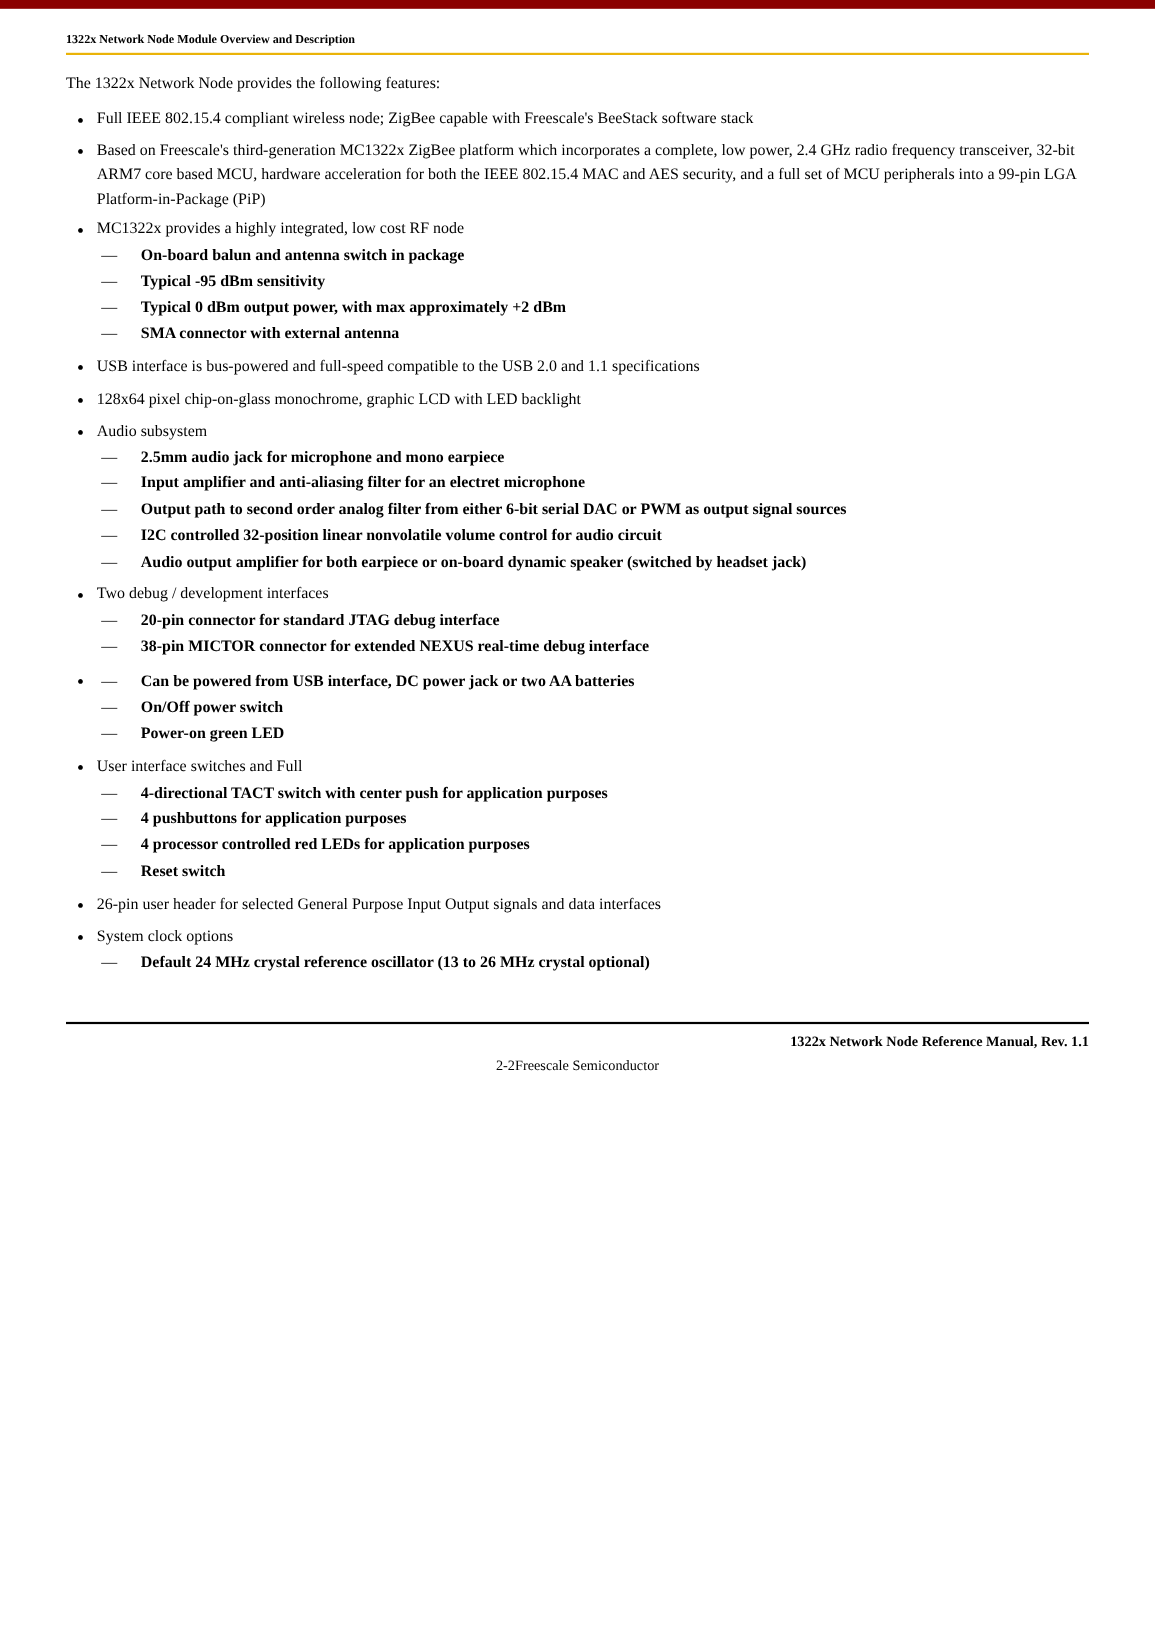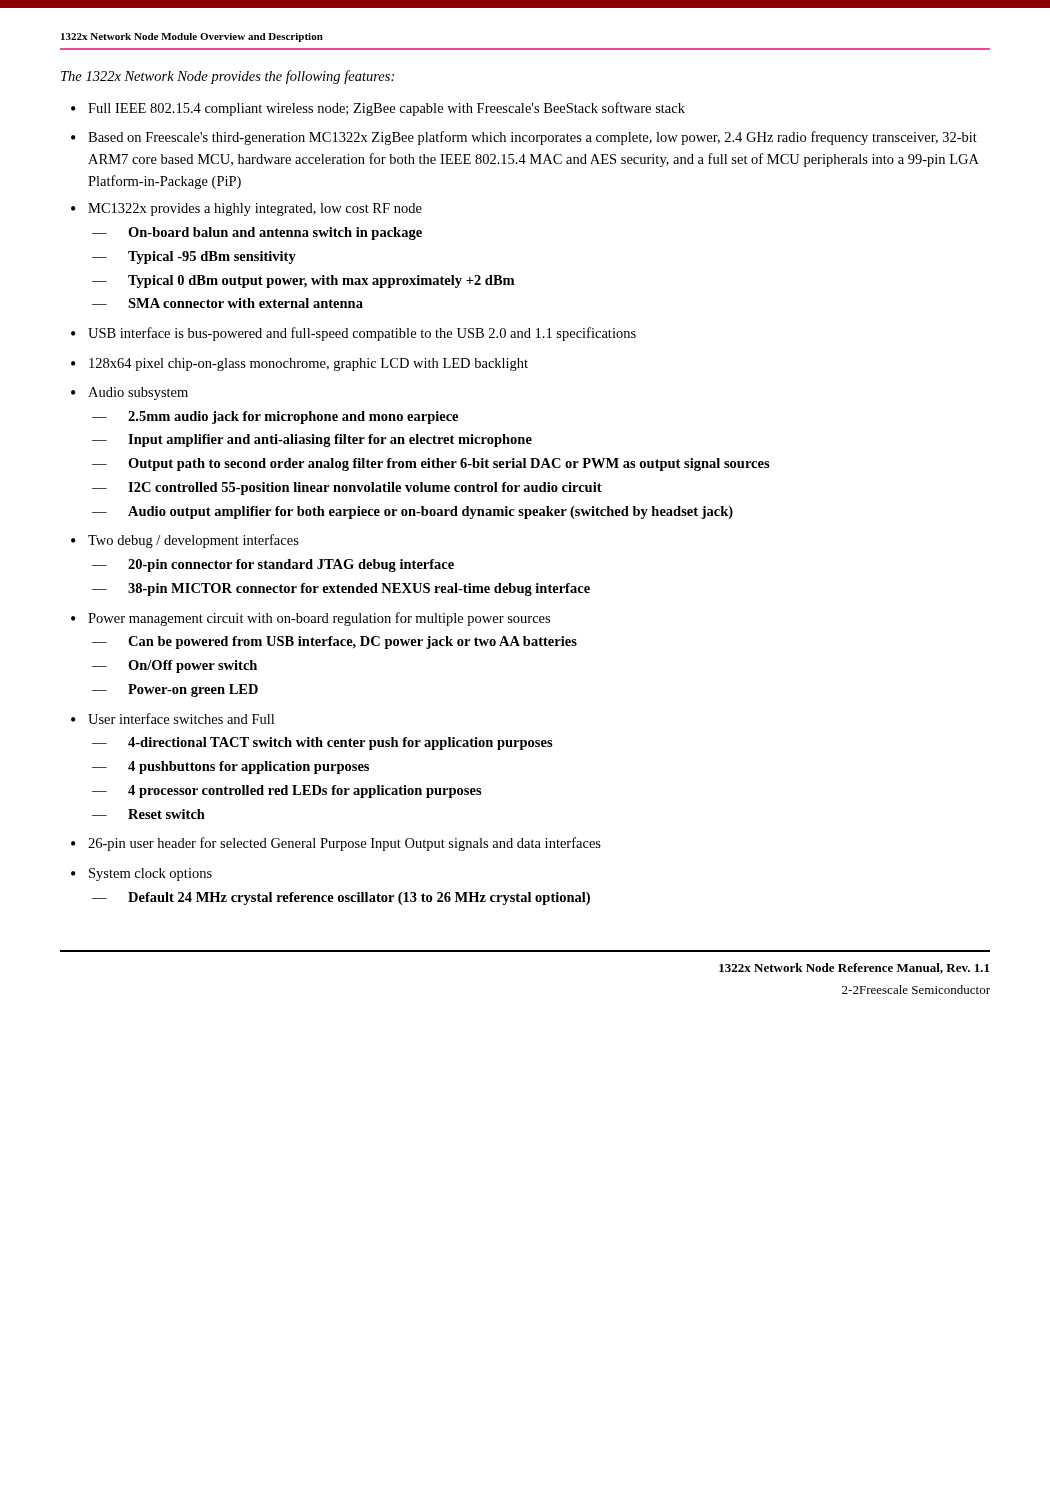--- a/index.html
+++ b/index.html
@@ -23,21 +23,21 @@
       height: 8px;
       width: 100%;
     }
 
     .page-wrapper {
       padding: 20px 60px 60px 60px;
       min-height: 1450px;
     }
 
     .header-section {
-      border-bottom: 2px solid #ec4899;
+      border-bottom: 2px solid #eab308;
       padding-bottom: 4px;
       margin-bottom: 16px;
     }
 
     .header-title {
       font-size: 11px;
       font-weight: bold;
       color: #000;
     }
 
@@ -51,21 +51,20 @@
     .section-number {
       font-size: 26px;
       font-weight: bold;
       margin-right: 24px;
     }
 
     .intro-text {
       font-size: 14.5px;
       margin-bottom: 10px;
       line-height: 1.5;
-      font-style: italic;
     }
 
     .bullet-list {
       list-style: none;
       padding: 0;
       margin: 0;
     }
 
     .bullet-list > li {
       display: flex;
@@ -120,21 +119,21 @@
 
     .footer-center-text {
       font-size: 13px;
       font-weight: bold;
       text-align: right;
       margin-bottom: 6px;
     }
 
     .footer-bottom {
       display: flex;
-      justify-content: flex-end;
+      justify-content: center;
       font-size: 13px;
       margin-top: 4px;
     }
   </style>
 </head>
 <body>
 
 <div class="top-bar"></div>
 
 <div class="page-wrapper">
@@ -194,21 +193,21 @@
             <li>
               <span class="em-dash">— </span>
               <span class="sub-content">Input amplifier and anti-aliasing filter for an electret microphone</span>
             </li>
             <li>
               <span class="em-dash">— </span>
               <span class="sub-content">Output path to second order analog filter from either 6-bit serial DAC or PWM as output signal sources</span>
             </li>
             <li>
               <span class="em-dash">— </span>
-              <span class="sub-content">I2C controlled 55-position linear nonvolatile volume control for audio circuit</span>
+              <span class="sub-content">I2C controlled 32-position linear nonvolatile volume control for audio circuit</span>
             </li>
             <li>
               <span class="em-dash">— </span>
               <span class="sub-content">Audio output amplifier for both earpiece or on-board dynamic speaker (switched by headset jack)</span>
             </li>
           </ul></div>
       </li>
       <li>
         <span class="bullet-symbol">•</span>
         <div class="bullet-content"><span>Two debug / development interfaces</span><ul class="sub-list">
@@ -217,21 +216,21 @@
               <span class="sub-content">20-pin connector for standard JTAG debug interface</span>
             </li>
             <li>
               <span class="em-dash">— </span>
               <span class="sub-content">38-pin MICTOR connector for extended NEXUS real-time debug interface</span>
             </li>
           </ul></div>
       </li>
       <li>
         <span class="bullet-symbol">•</span>
-        <div class="bullet-content"><span>Power management circuit with on-board regulation for multiple power sources</span><ul class="sub-list">
+        <div class="bullet-content"><ul class="sub-list">
             <li>
               <span class="em-dash">— </span>
               <span class="sub-content">Can be powered from USB interface, DC power jack or two AA batteries</span>
             </li>
             <li>
               <span class="em-dash">— </span>
               <span class="sub-content">On/Off power switch</span>
             </li>
             <li>
               <span class="em-dash">— </span>

